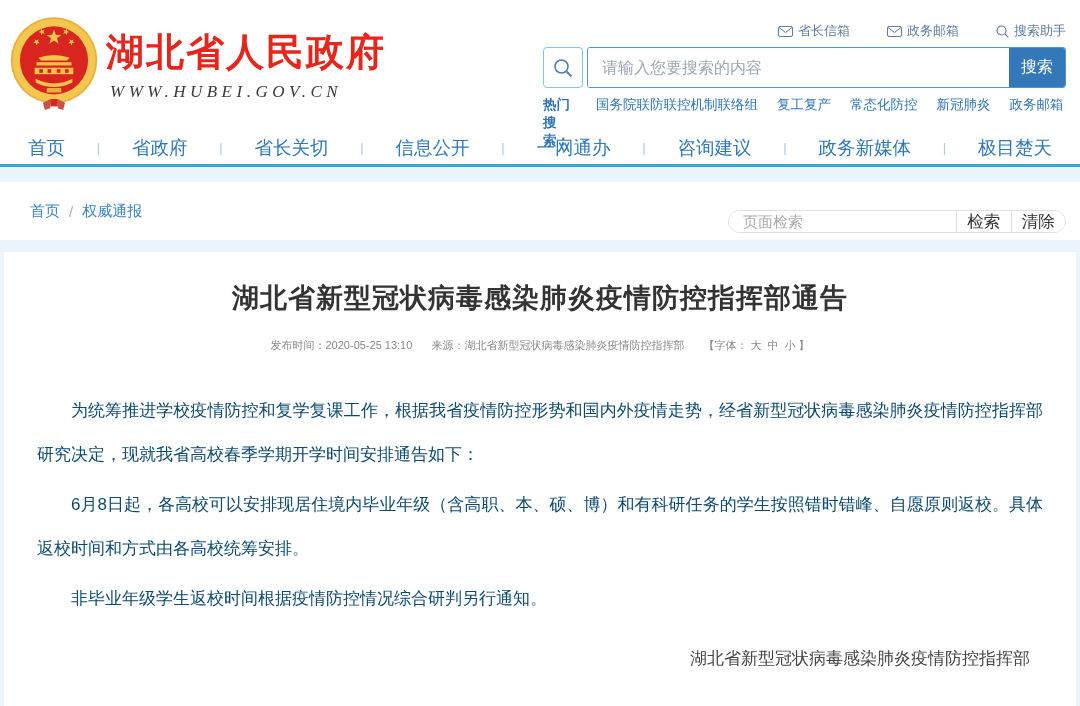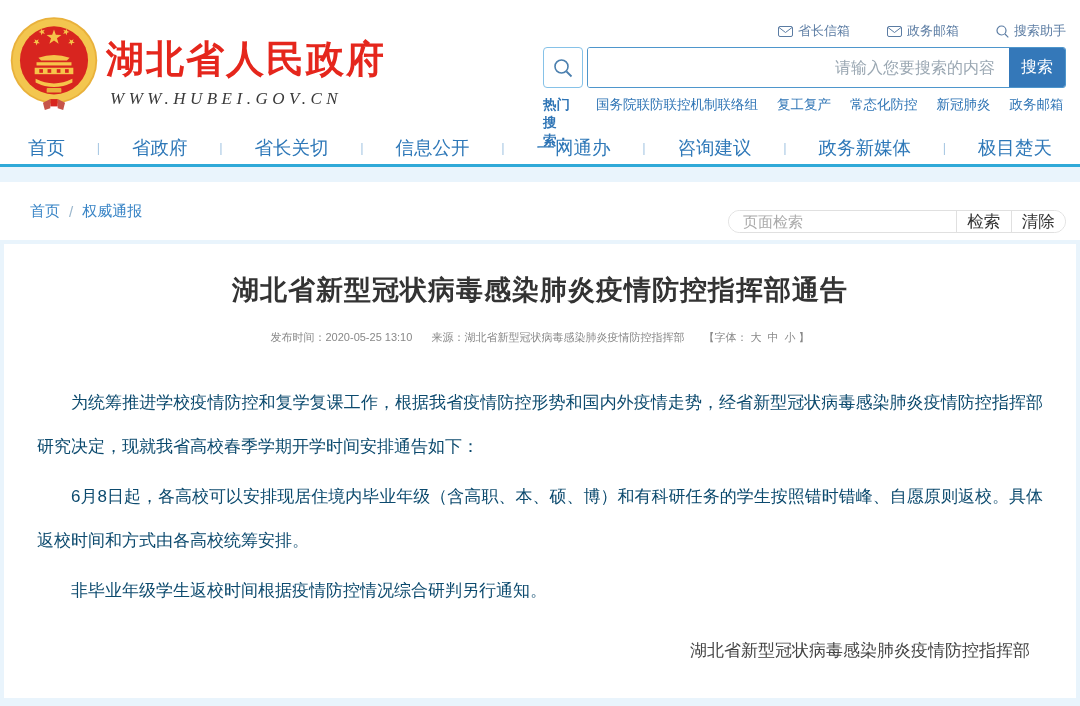--- a/index.html
+++ b/index.html
@@ -4,38 +4,38 @@
 <style>
   * { margin:0; padding:0; box-sizing:border-box; }
   html,body { width:1080px; height:706px; overflow:hidden; }
   body {
     background:#e9f4fc;
     font-family:"Liberation Sans","DejaVu Sans",sans-serif;
     position:relative;
   }
   
   .site-header { position:relative; height:130px; background:#ffffff; }
-  .logo-block { position:absolute; left:8px; top:14px; display:flex; align-items:center; cursor:pointer; }
+  .logo-block { position:absolute; left:8px; top:14px; display:flex; align-items:flex-start; cursor:pointer; }
   .emblem { width:92px; height:102px; }
   .title-wrap { margin-left:6px; padding-top:18px; }
   .site-title { color:#e5261c; font-size:38px; font-weight:bold; letter-spacing:2px; line-height:1.1; }
   .site-url { margin-top:8px; margin-left:4px; font-family:"Liberation Serif","DejaVu Serif",serif;
               font-size:17px; letter-spacing:4.5px; color:#3a3a3a;font-style:italic; }
   .quick-links { position:absolute; right:14px; top:22px; display:flex; gap:37px;
                  font-size:13px; color:#5b7ca3; align-items:center; }
   .quick-link { display:flex; align-items:center; gap:5px; cursor:pointer; }
   .quick-link svg { display:block; }
   
   .search-row { position:absolute; left:543px; top:47px; width:523px; height:41px; display:flex; }
   .search-icon-box { width:40px; height:41px; border:1px solid #86c2e8; border-radius:4px;
                      display:flex; align-items:center; justify-content:center; background:#fff; }
   .search-main { flex:1; margin-left:4px; border:1px solid #4e96cc; border-radius:3px;
                  display:flex; overflow:hidden; background:#fff; }
   .search-input { flex:1; border:none; outline:none; padding:0 14px; font-size:16px; color:#333;
-                  font-family:Liberation Sans, sans-serif;text-align:right; }
+                  font-family:Liberation Sans, sans-serif; }
   .search-input::placeholder { color:#9aa7b2; }
   .search-btn { width:56px; background:#3478b9; color:#fff; font-size:16px; border:none;
                 display:flex; align-items:center; justify-content:center; cursor:pointer; font-family:inherit; }
   .hot-row { position:absolute; left:543px; top:96px; display:flex; align-items:baseline;
              font-size:13.5px; color:#2e74b5; }
   .hot-label { font-weight:bold; margin-right:26px; }
   .hot-link { margin-right:19px; cursor:pointer; white-space:nowrap; }
   
   .main-nav { height:37px; background:#fff; border-bottom:3px solid #2fa9d8;
               display:flex; align-items:center; justify-content:space-between;
@@ -49,21 +49,21 @@
   .crumb-link { cursor:pointer; }
   .crumb-sep { color:#9ab6cc; }
   .page-search { display:flex; width:338px; height:23px; background:#fff;
                  border:1px solid #e0e0e0; border-radius:12px; overflow:hidden;margin-top:20px; }
   .page-search-input { flex:1; border:none; outline:none; padding:0 14px; font-size:15px;
                        color:#333; font-family:inherit; }
   .page-search-input::placeholder { color:#aaaaaa; }
   .ps-btn { width:62px; border:none; border-left:1px solid #e0e0e0; background:#fff;
             font-size:16.5px; color:#333; cursor:pointer; font-family:inherit; }
   
-  .article-card { margin:4px 4px 0; background:#fff; height:454px; padding:28px 33px 0; }
+  .article-card { margin:12px 4px 0; background:#fff; height:454px; padding:28px 33px 0; }
   .article-title { text-align:center; font-size:27px; font-weight:bold; color:#333; letter-spacing:1px; }
   .article-meta { text-align:center; margin-top:22px; font-size:11px; color:#888; }
   .article-meta .meta-group { margin:0 8px; }
   .font-size-link { margin:0 3px; cursor:pointer; }
   .article-body { margin-top:36px; font-size:17px; color:#0c4a6e; line-height:44px; text-align:justify; }
   .article-body p { text-indent:2em; margin-bottom:6px; }
   .article-signature { text-align:right; margin-top:26px; padding-right:13px;
                        font-size:17px; color:#454545; }
 </style>
 </head>

